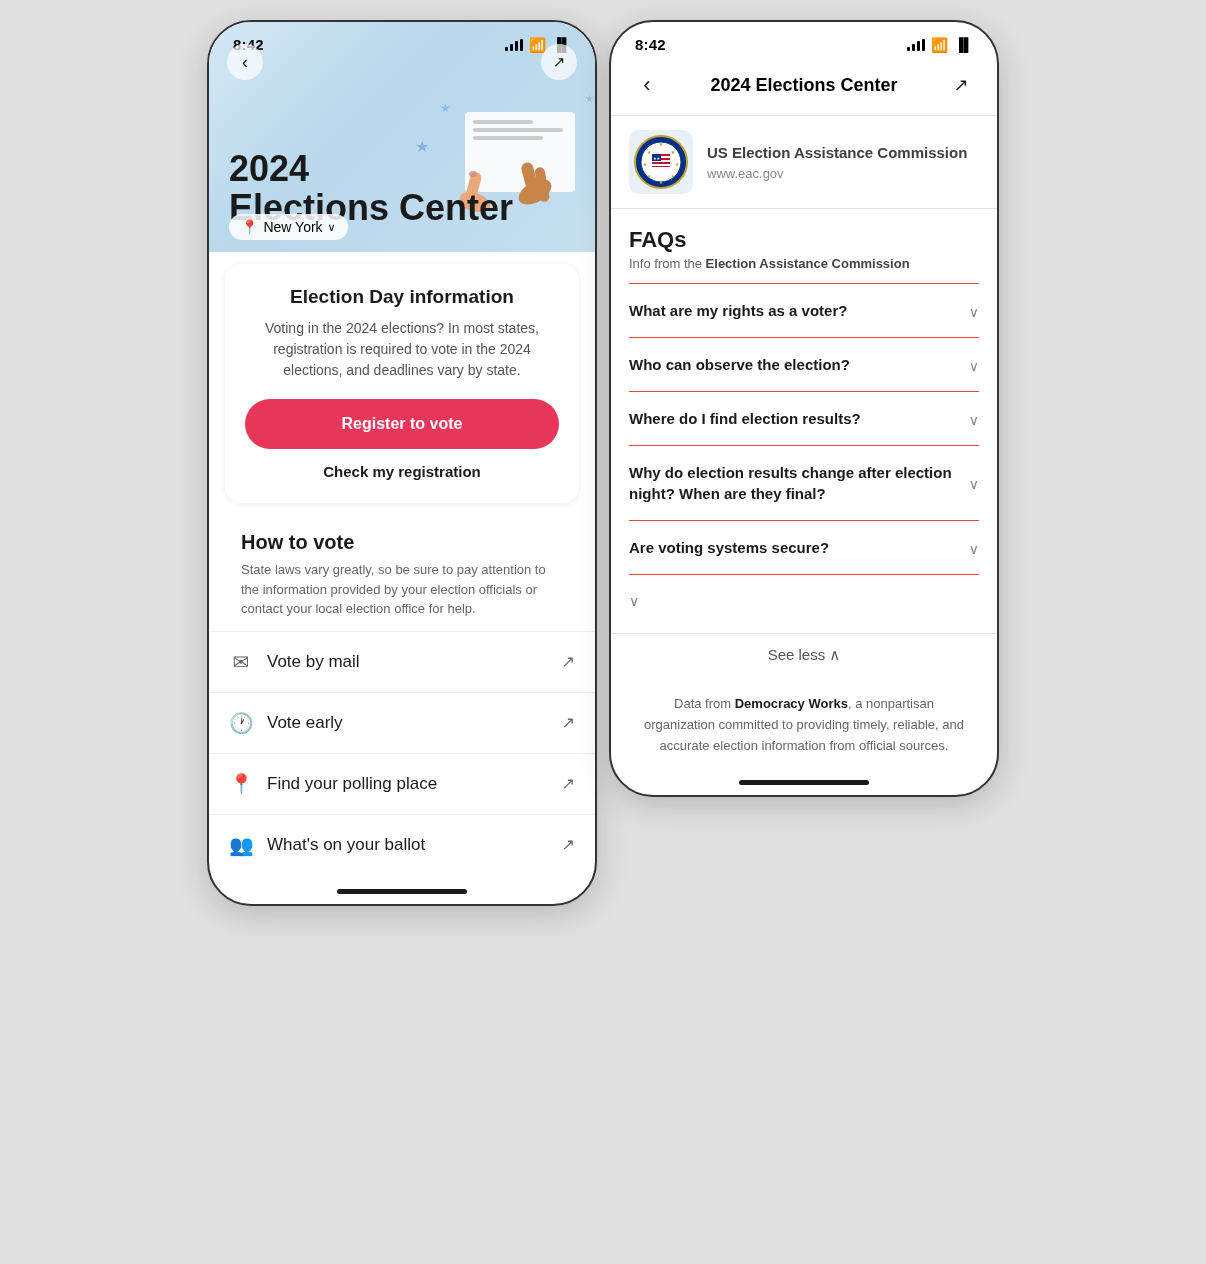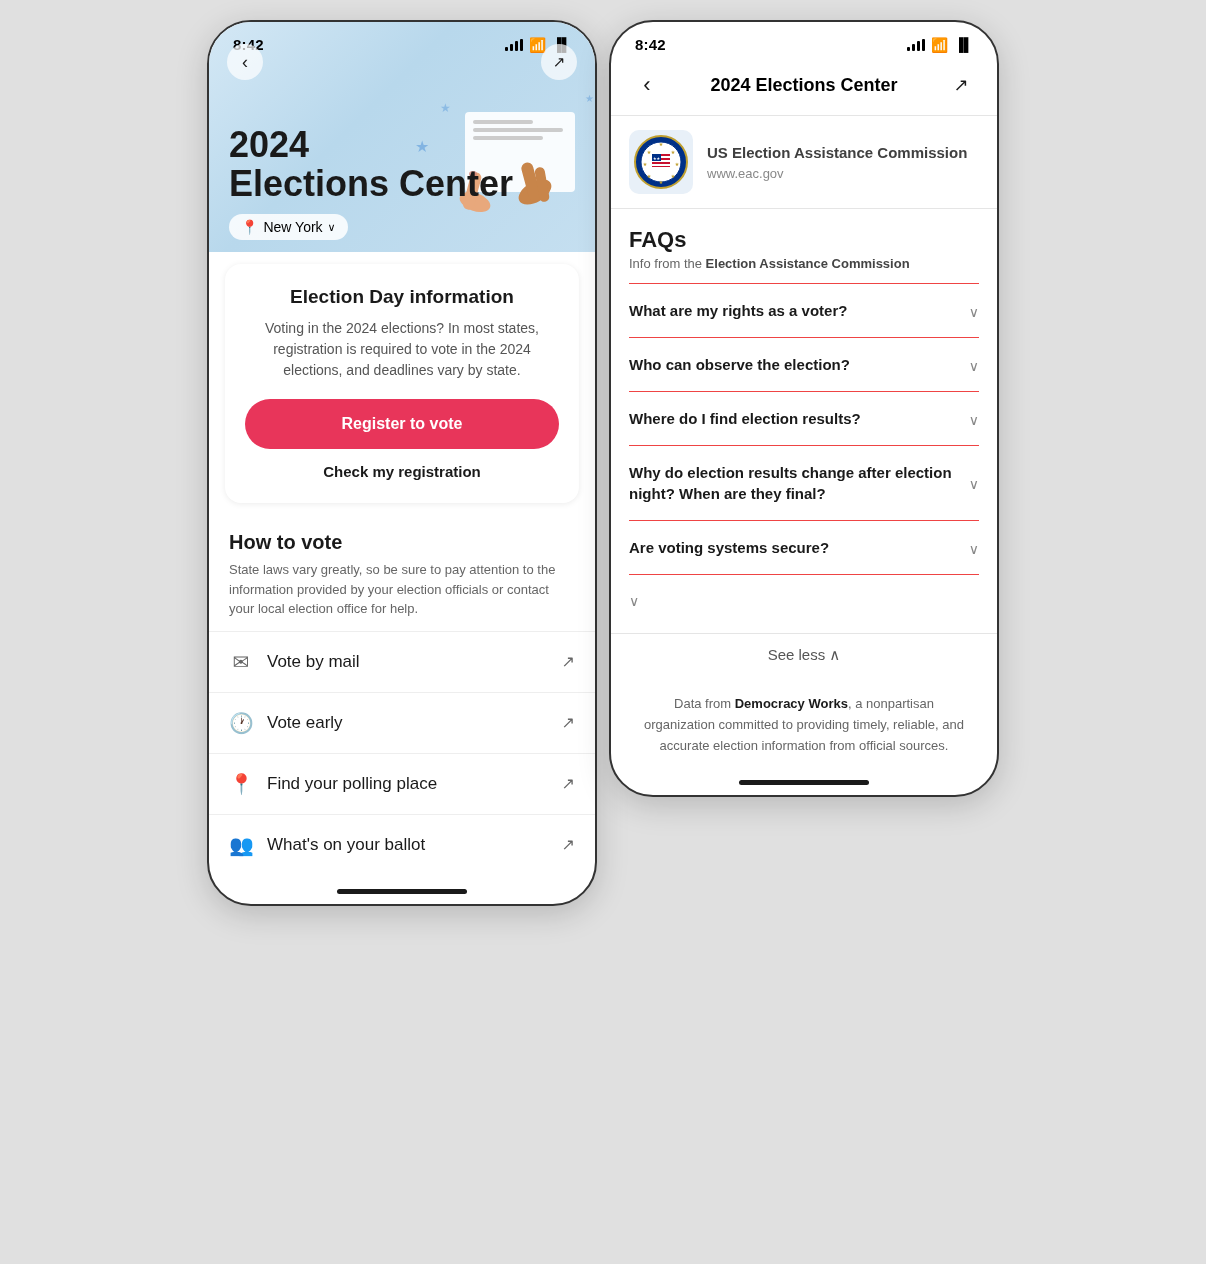--- a/index.html
+++ b/index.html
@@ -60,21 +60,21 @@
     }
     
     .hero-section {
       position: relative;
       height: 230px;
       background: linear-gradient(135deg, #d4e8f5 0%, #b8d8ec 40%, #c5dff0 100%);
       overflow: hidden;
     }
     .hero-title {
       position: absolute;
-      bottom: 48px;
+      bottom: 24px;
       left: 20px;
       color: #1a1a1a;
       z-index: 5;
     }
     .hero-title h1 {
       font-size: 36px;
       font-weight: 800;
       line-height: 1.1;
       color: #1a1a1a;
     }
@@ -148,21 +148,21 @@
     }
     .check-reg-btn {
       background: none;
       border: none;
       font-size: 15px;
       font-weight: 600;
       color: #1a1a1a;
       cursor: pointer;
     }
     .how-to-vote-section {
-      padding: 16px 20px 0;
+      padding: 16px 32px 0;
     }
     .how-to-vote-section h2 {
       font-size: 20px;
       font-weight: 700;
       color: #1a1a1a;
       margin-bottom: 6px;
     }
     .how-to-vote-section p {
       font-size: 13px;
       color: #666;

